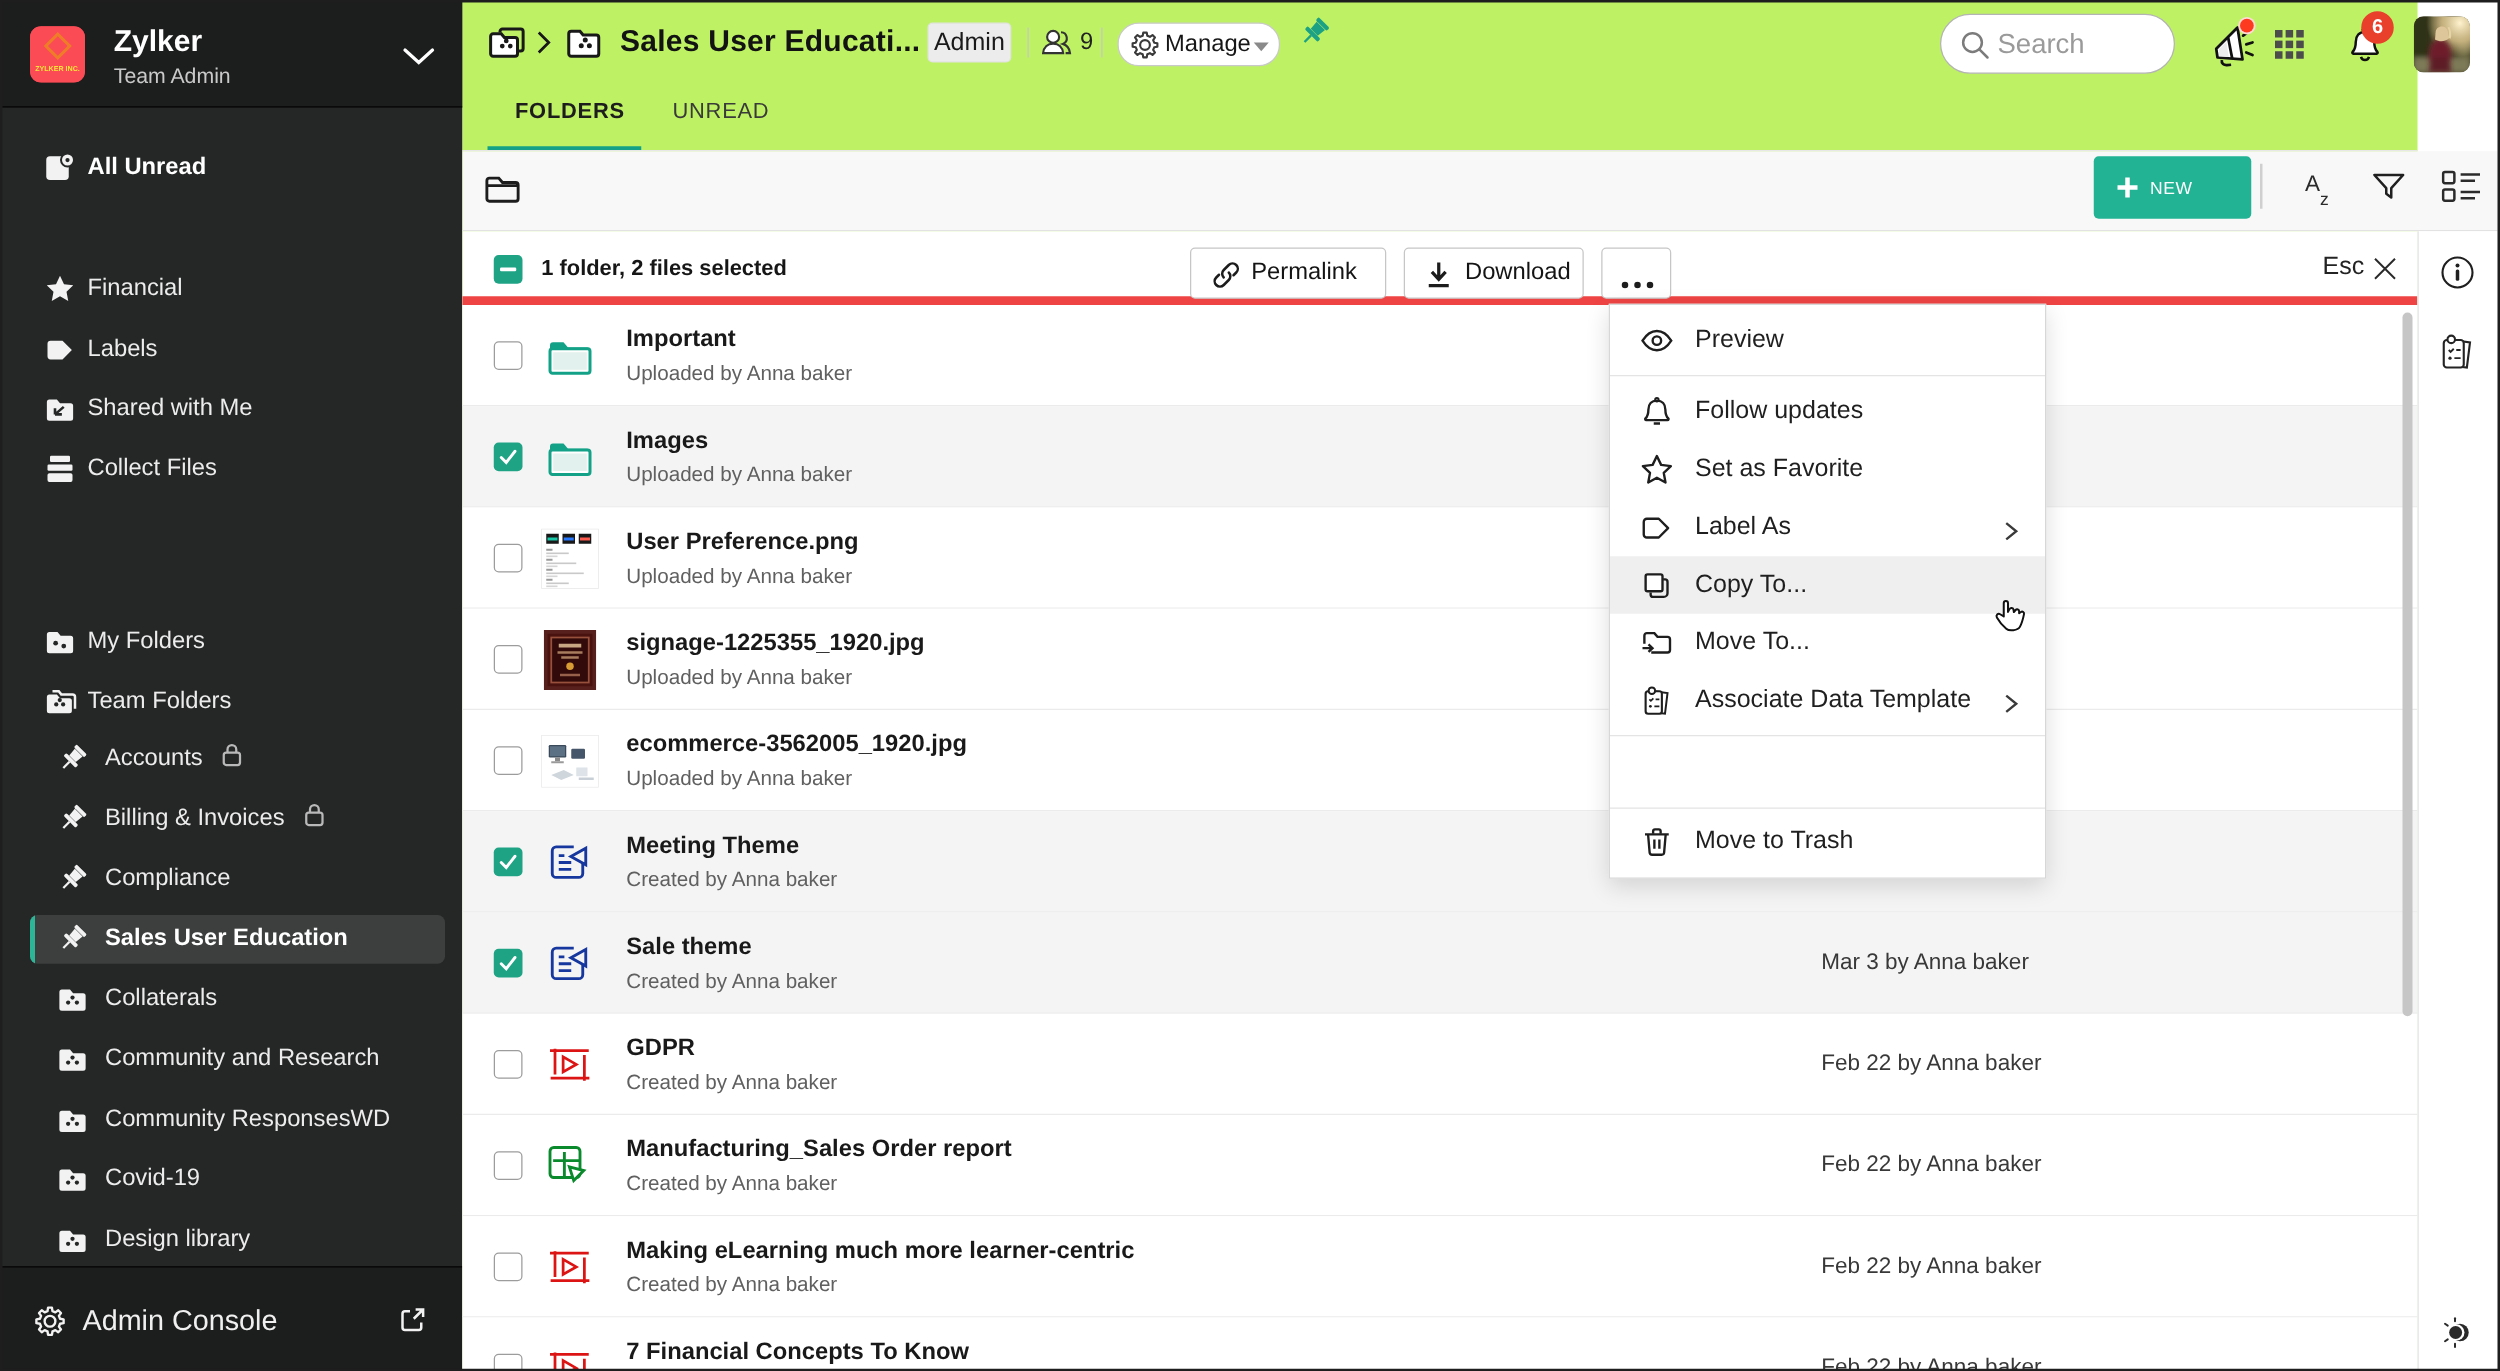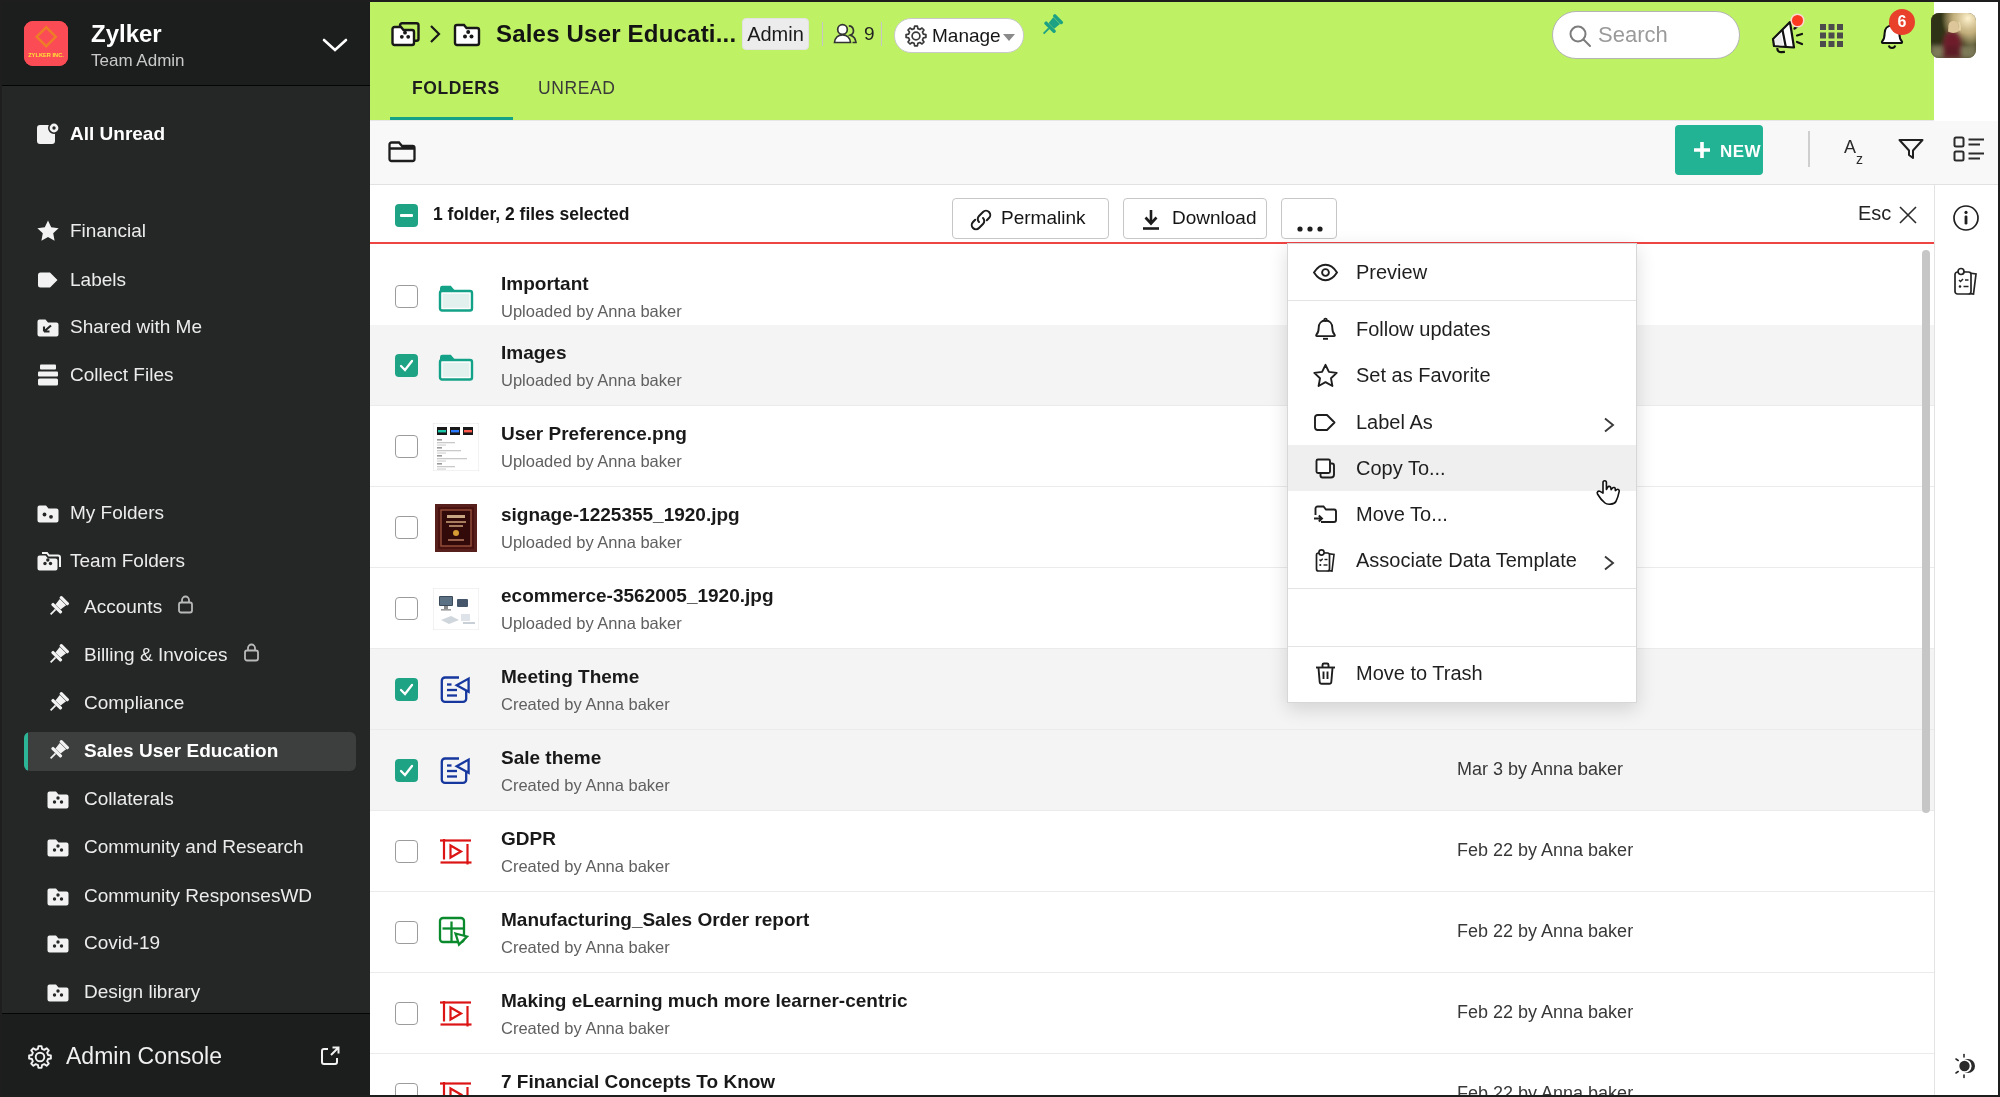--- a/index.html
+++ b/index.html
@@ -30,24 +30,24 @@
 
 #tabF{position:absolute;left:42px;top:78px;font-size:17.5px;font-weight:bold;color:#1d1d1d;letter-spacing:.6px}
 #tabU{position:absolute;left:168px;top:78px;font-size:17.5px;color:#3a3a3a;letter-spacing:.6px}
 #tabline{position:absolute;left:20px;top:117px;width:123px;height:3px;background:#13a287}
 #crumbbot{position:absolute;left:0;top:120px;width:1564px;height:1px;background:#e7e7e7}
 
 #search{position:absolute;left:1182px;top:11px;width:188px;height:48px;border:1px solid #b4b4b4;border-radius:24px;background:#fff}
 #search .ph{position:absolute;left:45px;top:10px;font-size:22px;color:#9a9a9a}
 
 #toolbar{position:absolute;left:0;top:121px;width:1628px;height:64px;background:#f8f8f8;border-bottom:1px solid #e2e2e2}
-#newbtn{position:absolute;left:1305px;top:4px;width:88px;height:50px;background:#22b294;border-radius:4px;color:#fff;font-size:17px;font-weight:bold;letter-spacing:.5px}
+#newbtn{position:absolute;left:1305px;top:4px;width:126px;height:50px;background:#22b294;border-radius:4px;color:#fff;font-size:14px;font-weight:normal;letter-spacing:.5px}
 #tooldiv{position:absolute;left:1438px;top:10px;width:2px;height:36px;background:#cfcfcf}
 
-#selbar{position:absolute;left:0;top:185px;width:1564px;height:59px;background:#fff;border-bottom:2px solid #ef4444}
+#selbar{position:absolute;left:0;top:185px;width:1564px;height:59px;background:#fff;border-bottom:7px solid #ef4444}
 #selbar .cb{position:absolute;left:25px;top:19px;width:23px;height:23px;background:#1fa385;border-radius:4px}
 #selbar .cb:after{content:"";position:absolute;left:5px;top:10px;width:13px;height:3px;background:#fff;border-radius:1px}
 #selbar .t{position:absolute;left:63px;top:19px;font-size:17.5px;font-weight:bold;color:#161616}
 .selbtn{position:absolute;top:13px;height:41px;border:1px solid #c6c6c6;border-radius:4px;background:#fff;font-size:19px;color:#141414}
 .selbtn .lb{position:absolute;left:48px;top:8px}
 #esc{position:absolute;left:1488px;top:17px;font-size:20px;color:#232323}
 
 #list{position:absolute;left:0;top:244px;width:1564px;height:853px;background:#fff}
 .row{position:absolute;left:0;width:1564px;height:81px;border-bottom:1px solid #ebebeb;background:#fff}
 .row.sel{background:#f4f4f4}
@@ -409,21 +409,21 @@
               <circle cx="14" cy="3" r="2.6" fill="#1d1d1d"></circle>
               <circle cx="24" cy="3" r="2.6" fill="#1d1d1d"></circle>
             </svg></span>
         </div>
         <span id="esc">Esc</span>
         <span style="position:absolute;left:1527px;top:19px"><svg width="22" height="22" viewBox="0 0 22 22">
             <path d="M3 3 L19 19 M19 3 L3 19" stroke="#2a2a2a" stroke-width="1.6"></path>
           </svg></span>
       </div>
       <div id="list">
-<div class="row" style="top:12px">
+<div class="row" style="top:0px">
           <span class="cb"></span>
           <span class="icon">
             <svg width="36" height="30" viewBox="0 0 36 30">
               <path d="M2 10.5 V6.2 a2.4 2.4 0 0 1 2.4 -2.4 h8.4 l3.6 4.1 h15.2 a2.4 2.4 0 0 1 2.4 2.4 v.2 Z" fill="#13a287"></path>
               <rect x="2" y="9" width="32" height="19.5" rx="2" fill="#fff" stroke="#13a287" stroke-width="2.4"></rect>
               <rect x="4.6" y="11.8" width="26.8" height="14" fill="#e2f1ed"></rect>
             </svg>
           </span>
           <span class="nm">Important</span>
           <span class="by">Uploaded by Anna baker</span>

